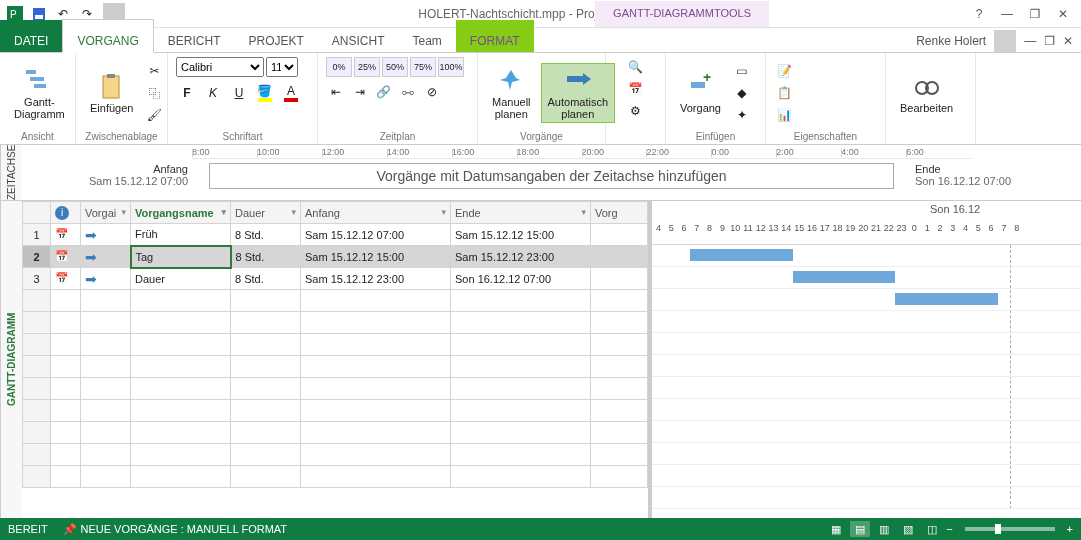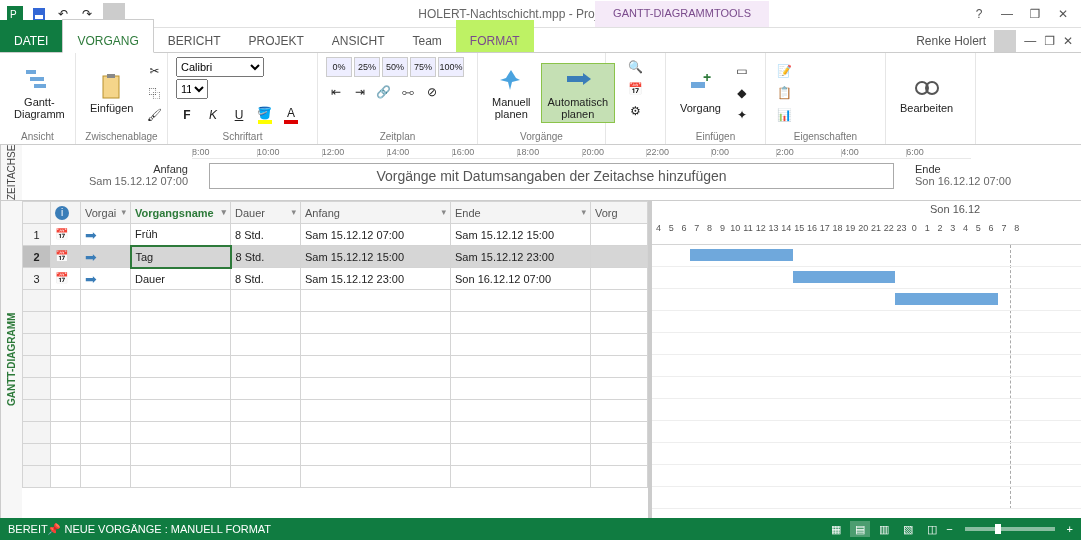--- a/index.html
+++ b/index.html
@@ -9,33 +9,33 @@
 .qat span { width: 22px; height: 22px; display: inline-flex; align-items: center; justify-content: center; cursor: pointer; }
 .qat-sep { width: 1px; height: 18px; background: #ccc; margin: 0 3px; }
 .title-center { flex: 1; text-align: center; color: #666; font-size: 12px; position: relative; }
 .title-center .tool-tab { position: absolute; right: 200px; top: -6px; background: #f5eaf8; padding: 6px 18px 8px; color: #7a4b8c; font-size: 11px; }
 .win-controls { display: flex; gap: 8px; align-items: center; padding-right: 8px; }
 .win-controls span { width: 20px; height: 20px; display: inline-flex; align-items: center; justify-content: center; cursor: pointer; color: #555; }
 .tabs-row { height: 25px; display: flex; align-items: flex-end; border-bottom: 1px solid #ccc; }
 .tab { padding: 14px 14px 4px; font-size: 12px; color: #555; cursor: pointer; }
 .tab.file { background: #107c41; color: #fff; }
 .tab.active { color: #2d7a3a; border: 1px solid #ccc; border-bottom: 1px solid #fff; position: relative; top: 1px; background: #fff; }
-.tab.format { color: #7a4b8c; background: #bef264; }
+.tab.format { color: #7a4b8c; background: #84cc16; }
 .user-area { margin-left: auto; display: flex; align-items: center; gap: 8px; padding-right: 8px; color: #555; }
 .user-icon { width: 22px; height: 22px; background: #d0d0d0; }
 .ribbon { height: 92px; background: #fff; border-bottom: 1px solid #ccc; display: flex; }
 .group { border-right: 1px solid #e6e6e6; display: flex; flex-direction: column; padding: 4px 8px 2px; }
 .group-body { flex: 1; display: flex; align-items: center; gap: 4px; }
 .group-label { text-align: center; font-size: 10px; color: #777; padding-top: 2px; }
 .big-btn { display: flex; flex-direction: column; align-items: center; gap: 2px; padding: 2px 6px; cursor: pointer; }
 .big-btn .icon { width: 32px; height: 28px; display: flex; align-items: center; justify-content: center; }
 .big-btn.highlighted { background: #c5e0b4; border: 1px solid #8bc34a; }
 .small-btn { width: 22px; height: 20px; display: inline-flex; align-items: center; justify-content: center; cursor: pointer; }
 .stack { display: flex; flex-direction: column; gap: 2px; }
-.font-box { display: flex; gap: 2px; flex-direction: column; }
+.font-box { display: flex; gap: 2px; }
 .font-box select, .font-box input { height: 20px; font-size: 11px; }
 .font-name { width: 88px; }
 .font-size { width: 32px; }
 .bold { font-weight: bold; }
 .italic { font-style: italic; }
 .underline { text-decoration: underline; }
 .color-swatch { width: 14px; height: 4px; background: #d00; display: block; }
 .bg-swatch { width: 14px; height: 4px; background: #ff0; display: block; }
 .zeitplan-icons { display:flex; gap:2px;}
 .percent-btn { width:26px; height:20px; font-size:9px; border:1px solid #ccc; background:#eef; display:inline-flex; align-items:center; justify-content:center;}
@@ -73,21 +73,21 @@
 .row-sel .col-num { background:#c0c0c0; font-weight:600;}
 .cell-edit { border:2px solid #2d7a3a !important; }
 .chart-header { height: 44px; border-bottom: 1px solid #d4d4d4; position: relative; font-size: 9px; color: #555;}
 .chart-header .day-label { position:absolute; top:2px; left:278px; font-size:11px;}
 .chart-header .hours { position:absolute; top:22px; left:0; right:0; display:flex;}
 .chart-header .hr { width:12.8px; text-align:center; border-right: none; font-size:9px;}
 .chart-rows { position: relative; }
 .chart-row { height: 22px; border-bottom: 1px solid #eee; position: relative;}
 .bar { position: absolute; top: 4px; height: 12px; background: #6fa8dc; }
 .dashed-line { position:absolute; top:0; bottom:0; width:0; border-left:1px dashed #aaa;}
-.statusbar { height: 22px; background: #107c41; color: #fff; display: flex; align-items: center; font-size: 11px; padding: 0 8px; }
+.statusbar { height: 22px; background: #107c41; color: #fff; display: flex; align-items: center; font-size: 11px; padding: 0 8px; gap: 16px; }
 .statusbar .sb-right { margin-left: auto; display: flex; gap: 4px; align-items: center;}
 .sb-icon { width: 20px; height: 16px; display:inline-flex; align-items:center; justify-content:center; cursor:pointer;}
 .sb-icon.active { background: rgba(255,255,255,0.25);}
 .zoom-slider { width: 90px; height: 4px; background: rgba(255,255,255,0.5); position: relative; margin: 0 8px;}
 .zoom-thumb { position:absolute; width:6px; height:10px; background:#fff; top:-3px; left:30px;}
 svg { display: block; }
 </style>
 </head>
 <body>
 

